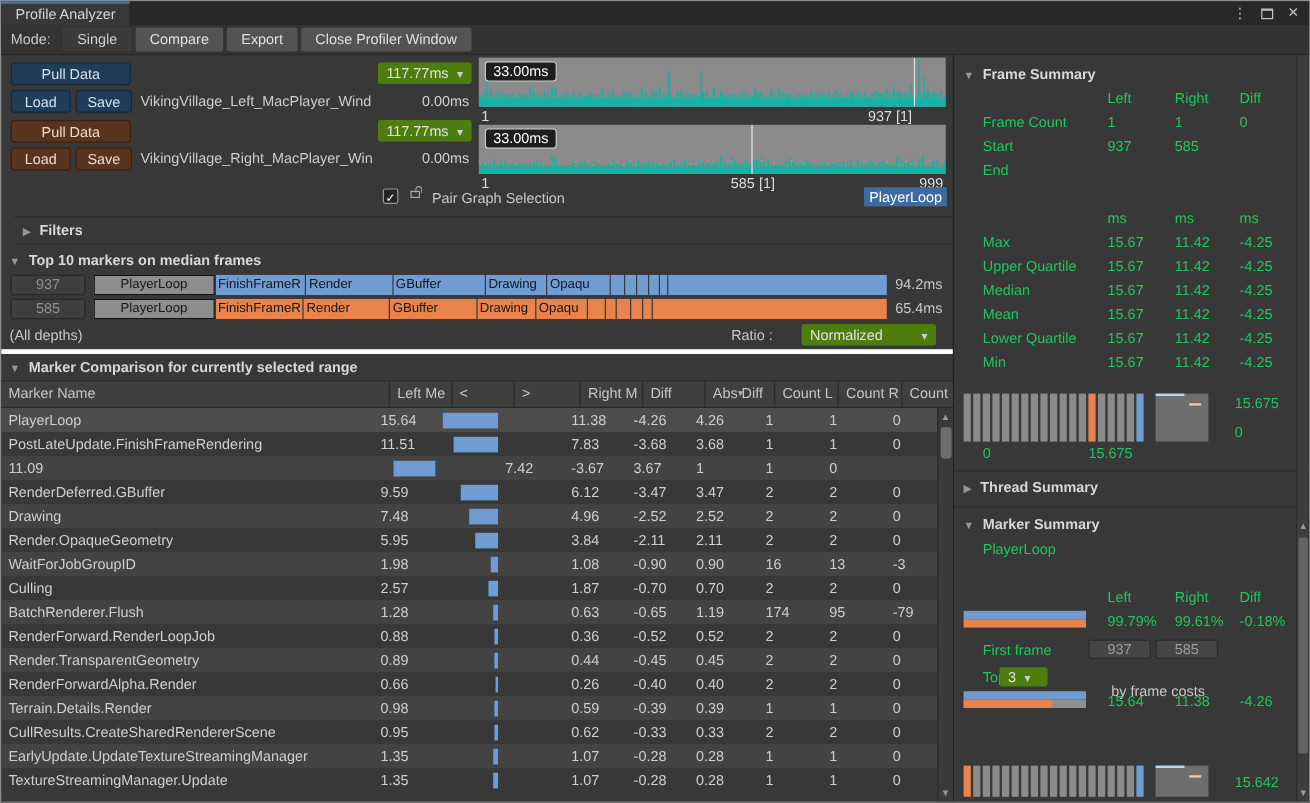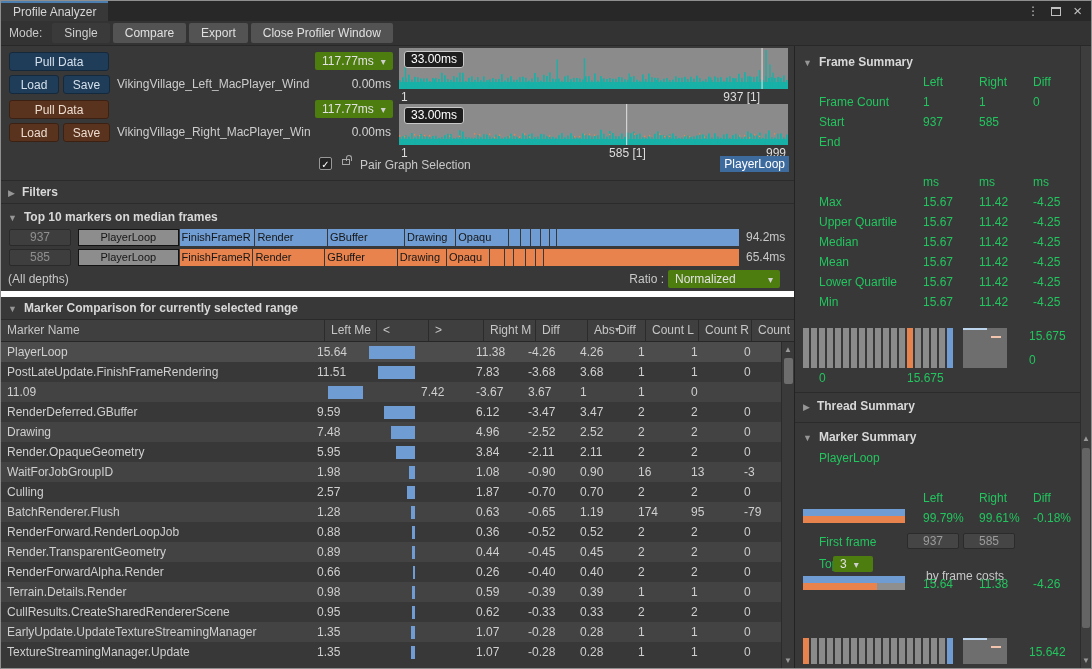--- a/index.html
+++ b/index.html
@@ -53,41 +53,41 @@
   .ax-l{position:absolute;left:2px;} .ax-m{position:absolute;left:54%;} .ax-r1{position:absolute;right:28px;} .ax-r2{position:absolute;right:2px;text-align:right;}
   .pgs-check{left:318px;top:111px;width:13px;height:13px;background:#252525;border:1px solid #989898;border-radius:2px;
     display:flex;align-items:center;justify-content:center;color:#fff;}
   .i-check::after{content:"✓";font-size:10px;}
   .pgs-lock{left:341px;top:113px;width:8px;height:6px;border:1px solid #a8a8a8;}
   .pgs-lock::before{content:"";position:absolute;top:-5px;left:3px;width:4px;height:5px;border:1px solid #a8a8a8;border-bottom:none;border-radius:3px 3px 0 0;}
   .pgs-label{left:359px;top:112px;color:#c8c8c8;}
   .pgs-sel{right:5px;top:110px;background:#3d6b9e;color:#ffffff;padding:1px 4px;}
   
   .filters-bar{height:24px;flex:none;border-top:1px solid #2b2b2b;border-bottom:1px solid #2b2b2b;
-    display:flex;align-items:center;gap:7px;padding-left:7px;}
+    display:flex;align-items:center;gap:7px;padding-left:7px;margin-left:11px;}
   .i-exp::after{content:"▶";font-size:9px;color:#969696;}
   .i-col::after{content:"▼";font-size:9px;color:#969696;}
   .sec-label{font-weight:bold;color:#d8d8d8;}
   
   .top10{flex:none;padding-top:2px;}
   .t10-title{height:21px;display:flex;align-items:center;gap:7px;padding-left:7px;}
   .t10-row{height:20px;display:flex;align-items:center;padding-left:8px;}
   .t10-frame{width:62px;height:17px;flex:none;background:#3e3e3e;border:1px solid #2a2a2a;border-radius:2px;
     color:#8f8f8f;display:flex;align-items:center;justify-content:center;margin-right:7px;}
   .t10-bar{flex:1;height:17px;display:flex;margin-right:6px;overflow:hidden;}
   .t10-seg{height:100%;margin-right:1px;font-size:11px;line-height:17px;color:#161616;padding-left:2px;
     overflow:hidden;white-space:nowrap;flex:none;}
   .t10-seg.selected{background:#8d8d8d;outline:1px solid #121212;outline-offset:-1px;text-align:center;padding-left:0;}
   .t10-total{width:48px;flex:none;color:#c8c8c8;}
   .t10-foot{height:24px;display:flex;align-items:center;padding:0 14px 0 7px;}
   .alldepths{color:#c8c8c8;}
-  .ratio{margin-left:auto;display:flex;align-items:center;gap:4px;}
+  .ratio{margin-left:auto;display:flex;align-items:center;gap:24px;}
   .ratio-dd{width:112px;justify-content:space-between;}
   
-  .cmp{flex:1;display:flex;flex-direction:column;min-height:0;position:relative;border-top:6px solid #ffffff;}
+  .cmp{flex:1;display:flex;flex-direction:column;min-height:0;position:relative;border-top:4px solid #ffffff;}
   .cmp-title{height:22px;display:flex;align-items:center;gap:7px;padding-left:7px;flex:none;}
   .cmp-grid{display:grid;grid-template-columns:minmax(0,1fr) 52px 52px 55px 52px 52px 58px 53px 53px 43px;}
   .cmp-head{height:23px;background:#3f3f3f;border-top:1px solid #2a2a2a;border-bottom:1px solid #272727;flex:none;}
   .cmp-head .hc{color:#c6c6c6;line-height:21px;padding-left:6px;border-left:1px solid #2b2b2b;
     overflow:hidden;white-space:nowrap;position:relative;}
   .cmp-head .hc:first-child{border-left:none;}
   .i-sort{position:absolute;top:-2px;left:45%;}
   .i-sort::after{content:"▼";font-size:7px;color:#bbb;}
   .cmp-rows{flex:1;overflow:hidden;width:calc(100% - 13px);}
   .cmp-row{height:20px;}

